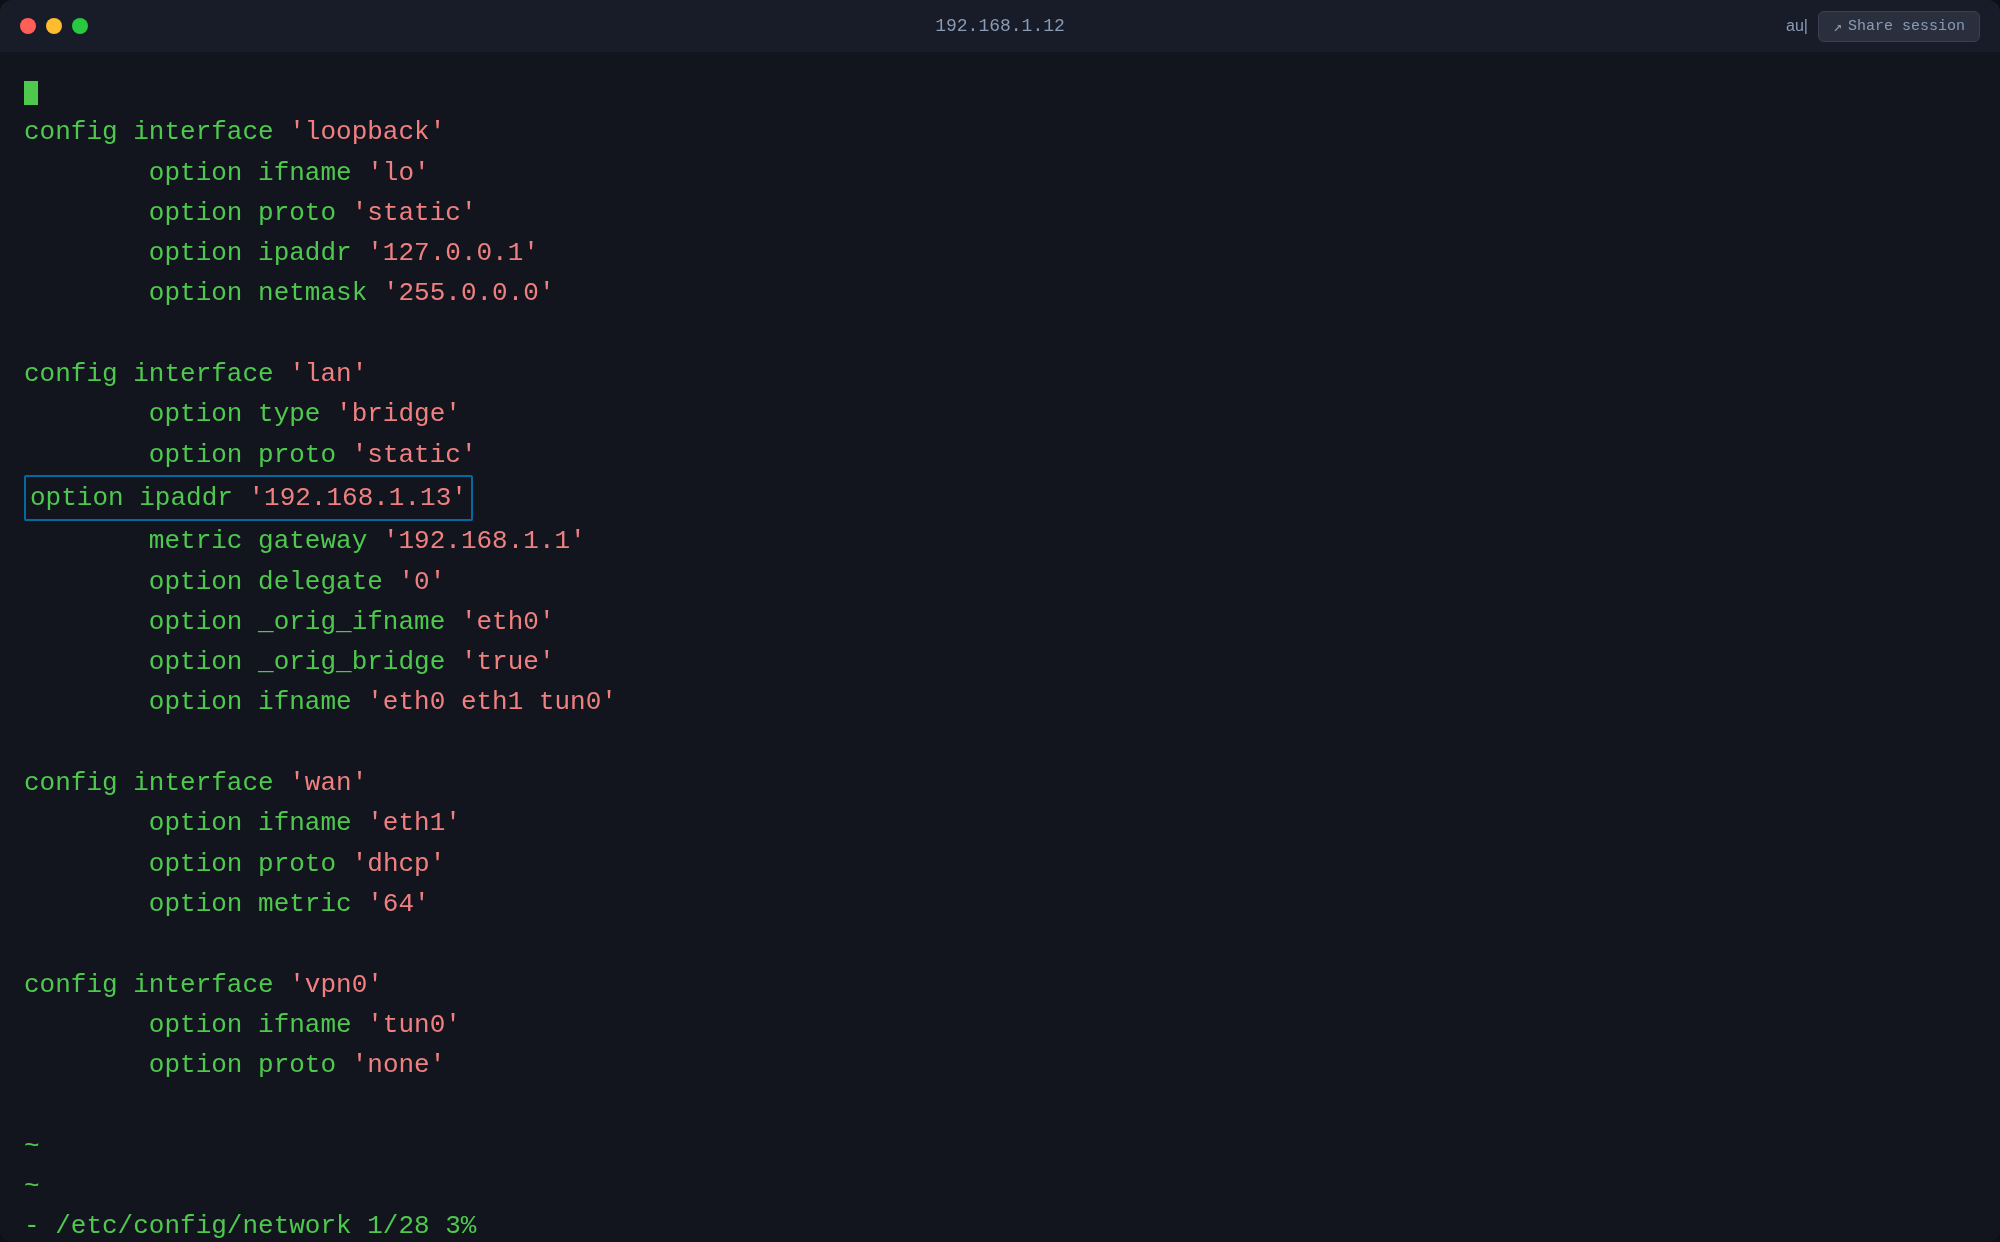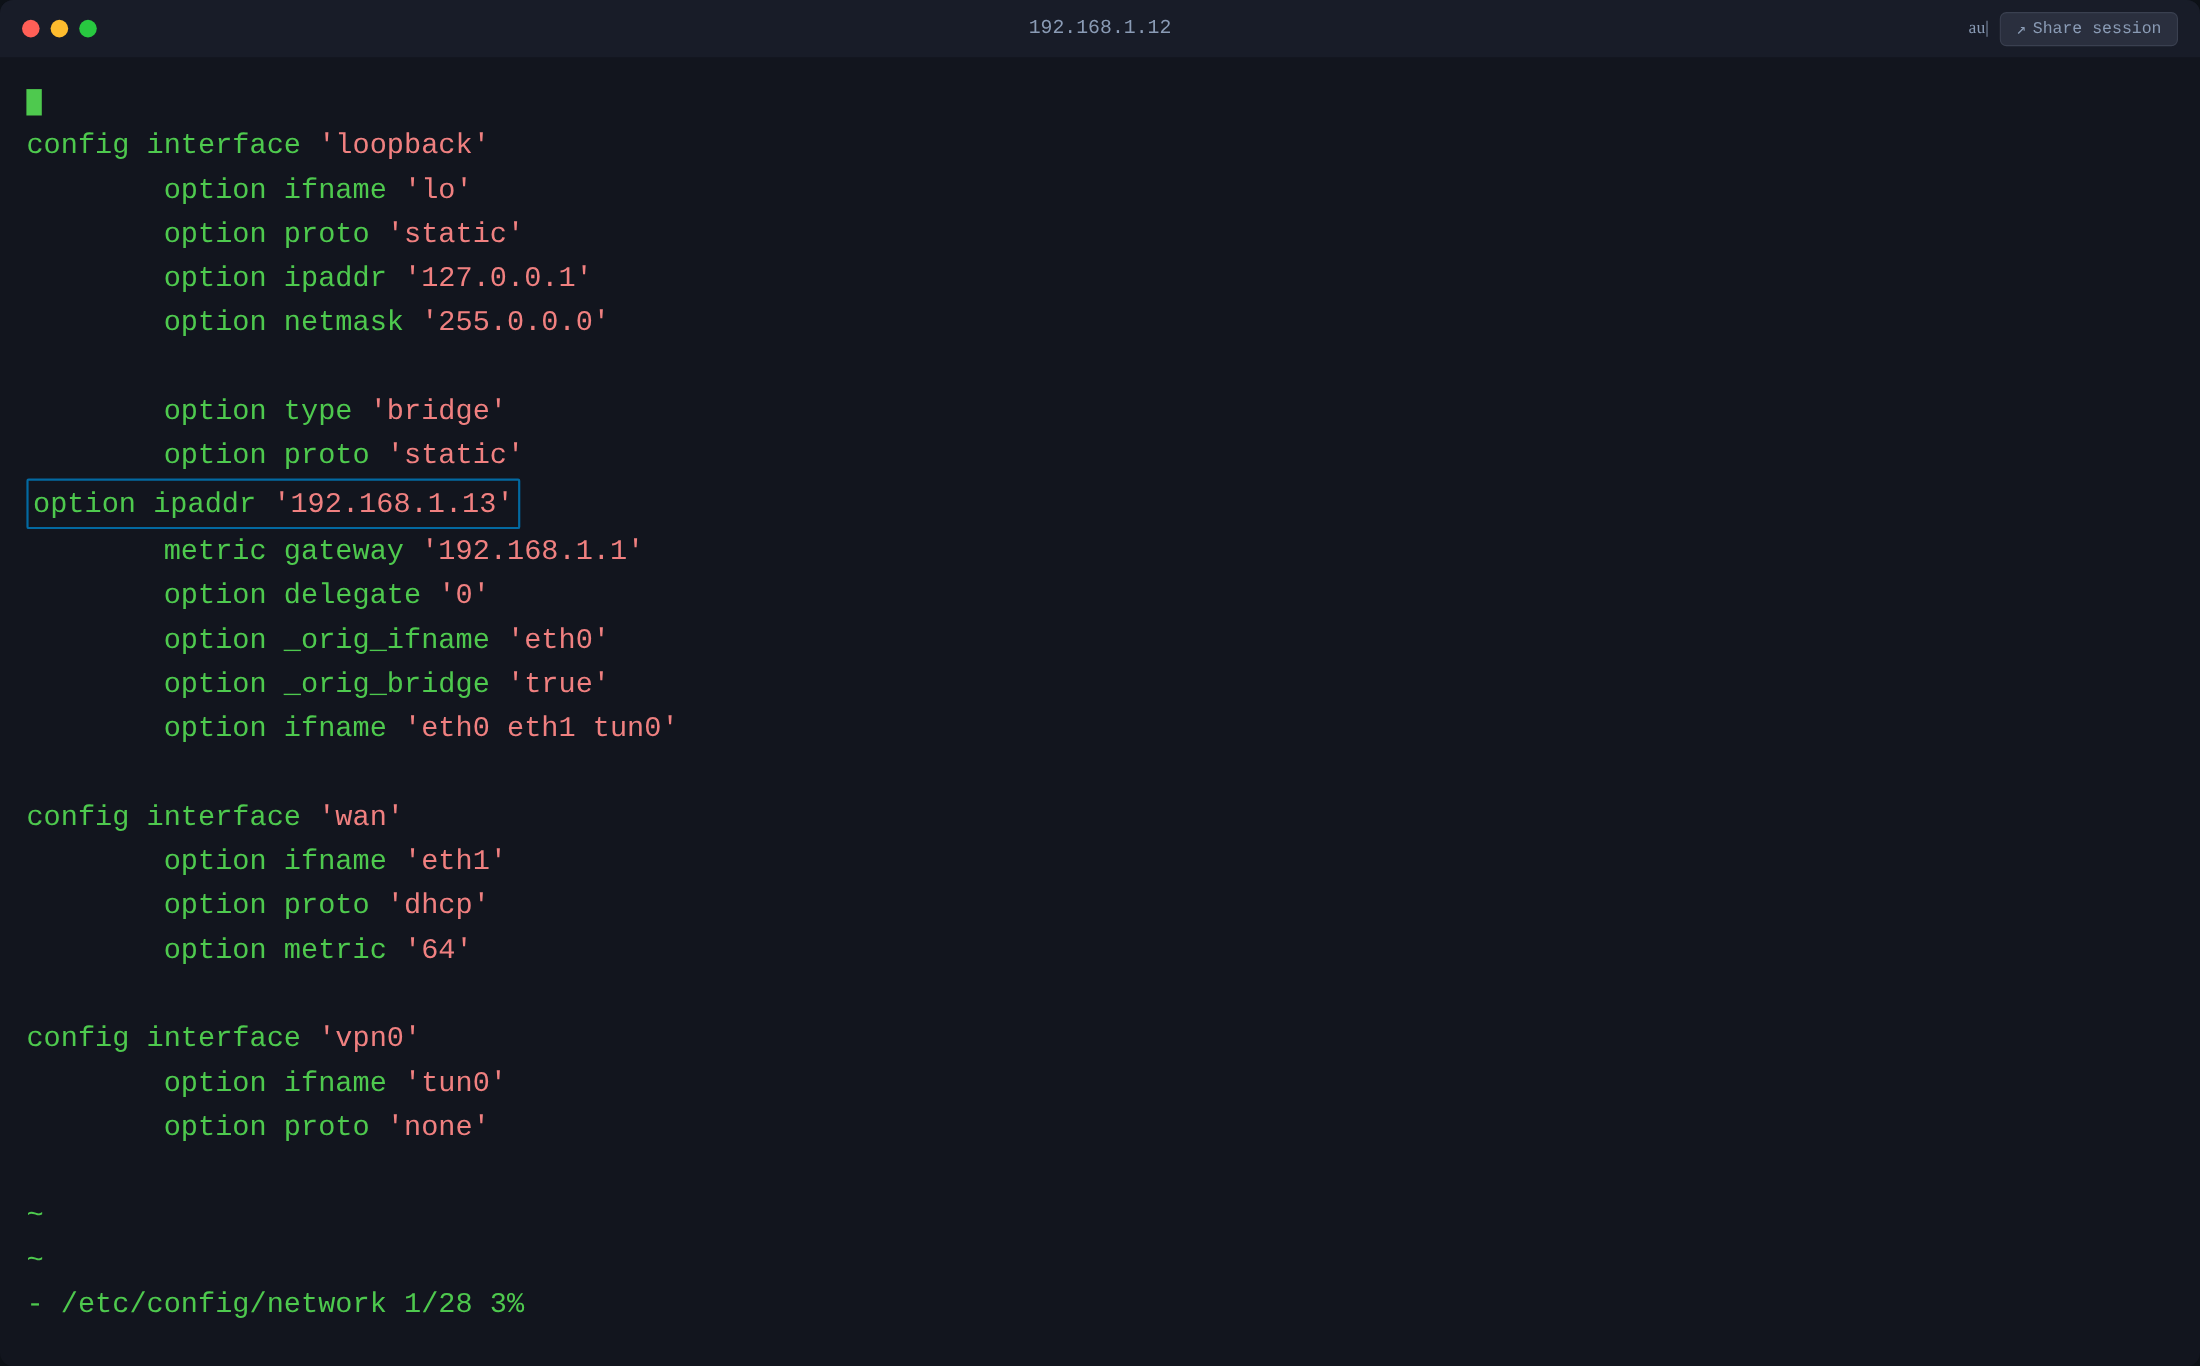--- a/index.html
+++ b/index.html
@@ -64,21 +64,21 @@
     .titlebar-right {
       margin-left: auto;
       display: flex;
       align-items: center;
       gap: 10px;
     }
 
     .user-badge {
       color: #8a9bb5;
       font-size: 16px;
-      font-family: Liberation Serif, serif;
+      font-family: Liberation Sans, sans-serif;
     }
 
     .share-btn {
       background: #2a2f3e;
       border: 1px solid #3a4050;
       border-radius: 6px;
       padding: 5px 14px;
       color: #8a9bb5;
       font-size: 15px;
       display: flex;
@@ -159,20 +159,21 @@
   </div>
 
   <div class="terminal-content">
     <div class="line"><span class="cursor-block"></span></div>
     <div class="line"><span class="keyword">config interface </span><span class="string-val">'loopback'</span></div>
     <div class="line"><span class="indent">        </span><span class="keyword">option ifname </span><span class="string-val">'lo'</span></div>
     <div class="line"><span class="indent">        </span><span class="keyword">option proto </span><span class="string-val">'static'</span></div>
     <div class="line"><span class="indent">        </span><span class="keyword">option ipaddr </span><span class="string-val">'127.0.0.1'</span></div>
     <div class="line"><span class="indent">        </span><span class="keyword">option netmask </span><span class="string-val">'255.0.0.0'</span></div>
     <div class="line">&nbsp;</div>
+    <div class="line"><span class="keyword">config interface </span><span class="string-val">'lan'</span></div>
     <div class="line"><span class="indent">        </span><span class="keyword">option type </span><span class="string-val">'bridge'</span></div>
     <div class="line"><span class="indent">        </span><span class="keyword">option proto </span><span class="string-val">'static'</span></div>
     <div class="line"><span class="highlight-box"><span class="keyword">option ipaddr </span><span class="string-val">'192.168.1.13'</span></span></div>
     <div class="line"><span class="indent">        </span><span class="keyword">metric gateway </span><span class="string-val">'192.168.1.1'</span></div>
     <div class="line"><span class="indent">        </span><span class="keyword">option delegate </span><span class="string-val">'0'</span></div>
     <div class="line"><span class="indent">        </span><span class="keyword">option _orig_ifname </span><span class="string-val">'eth0'</span></div>
     <div class="line"><span class="indent">        </span><span class="keyword">option _orig_bridge </span><span class="string-val">'true'</span></div>
     <div class="line"><span class="indent">        </span><span class="keyword">option ifname </span><span class="string-val">'eth0 eth1 tun0'</span></div>
     <div class="line">&nbsp;</div>
     <div class="line"><span class="keyword">config interface </span><span class="string-val">'wan'</span></div>

